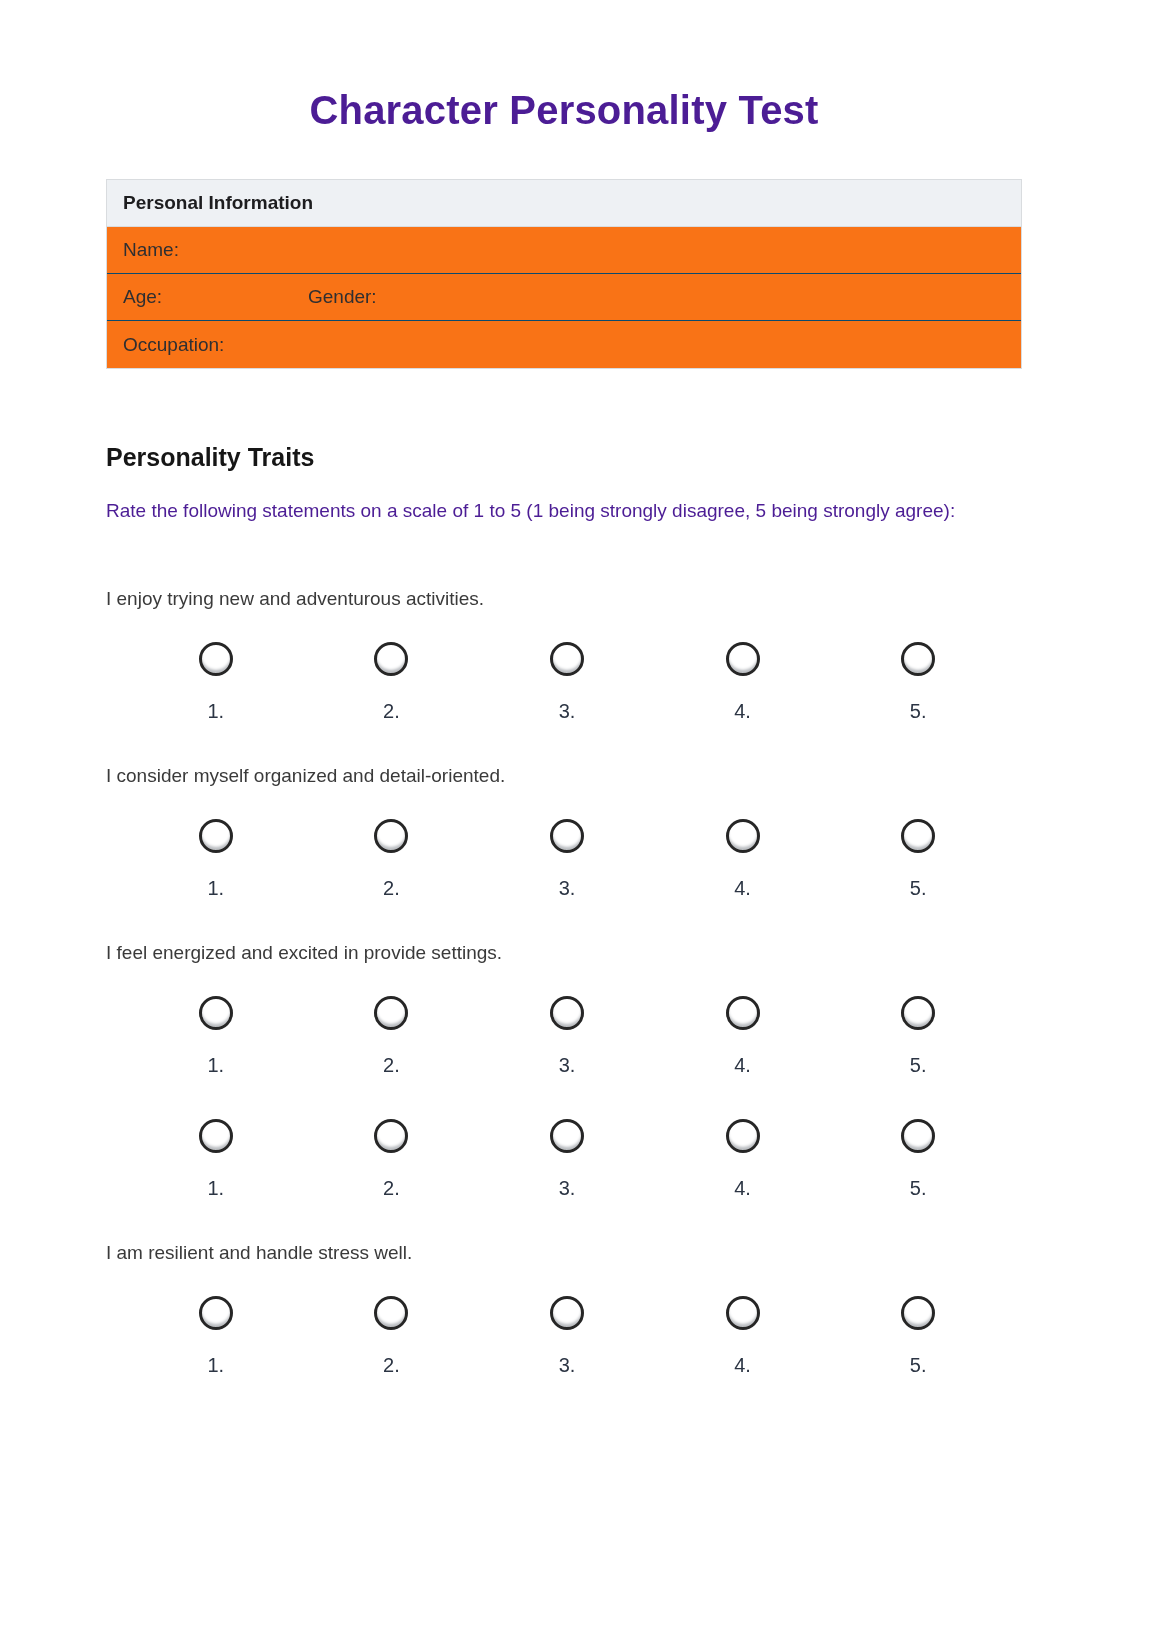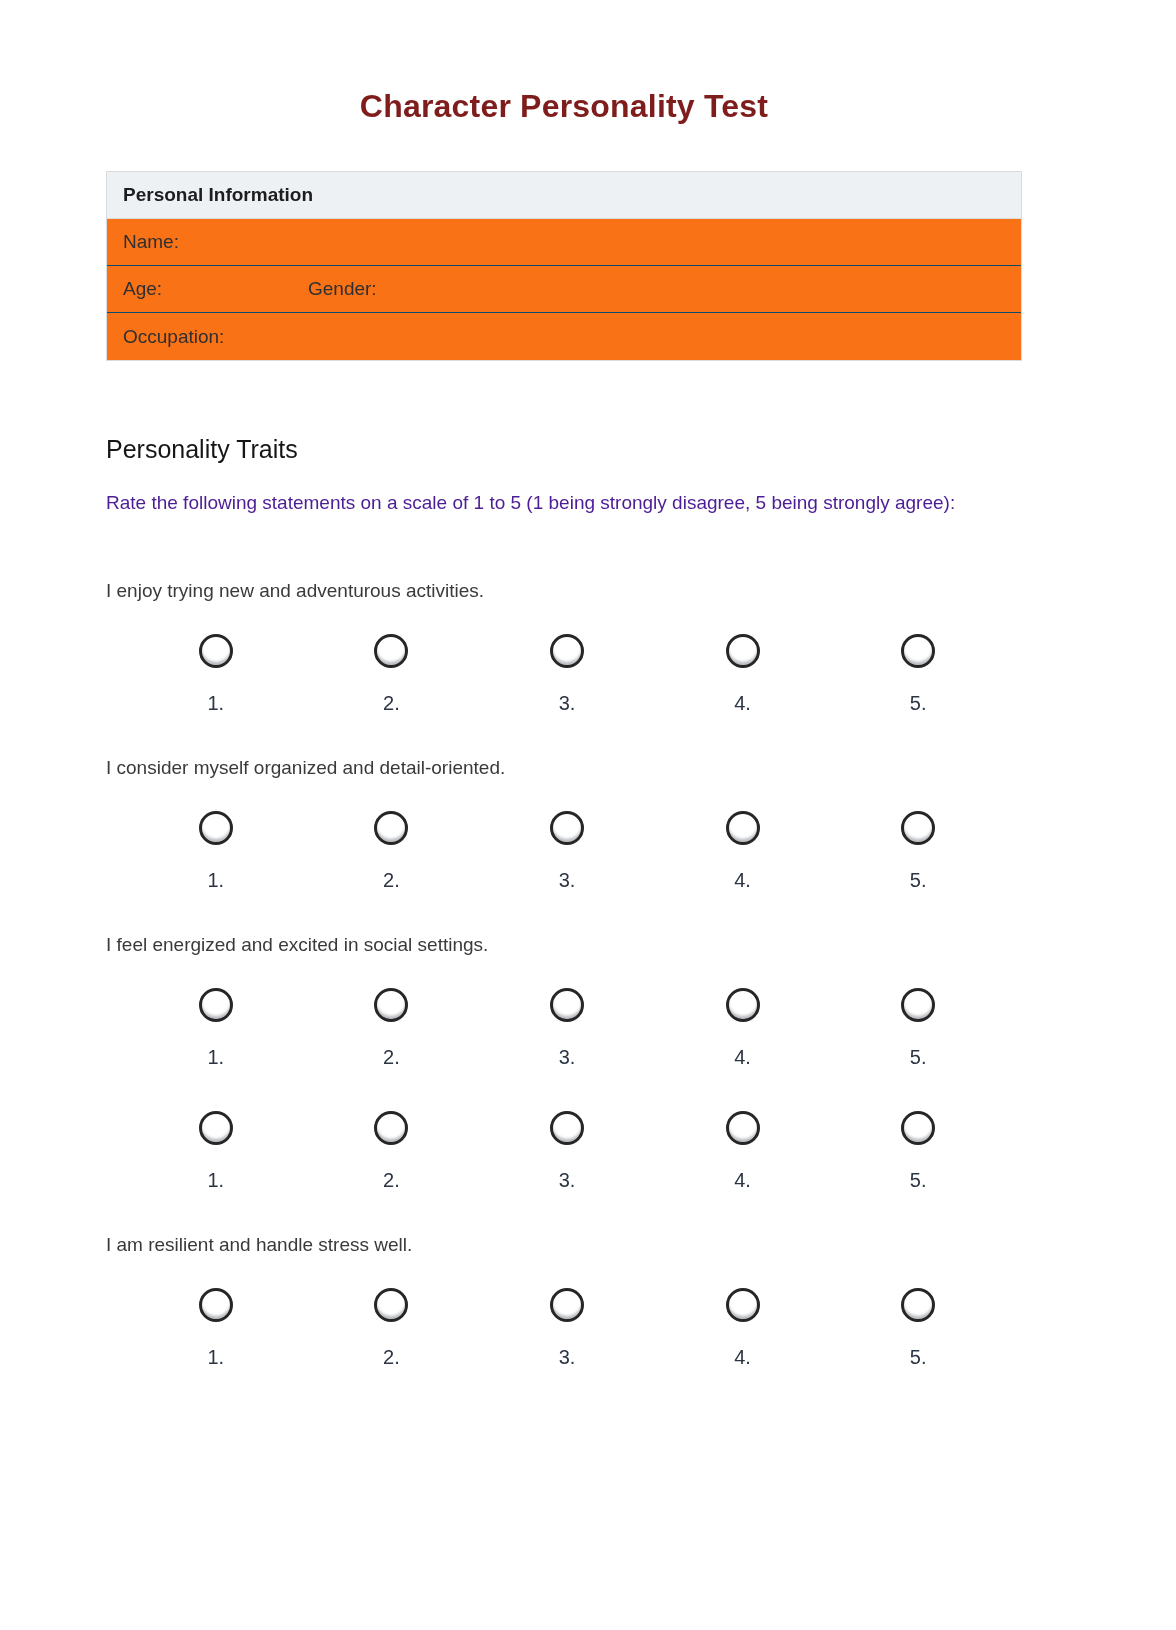--- a/index.html
+++ b/index.html
@@ -11,23 +11,23 @@
     background: #ffffff;
     font-family: "Liberation Sans", sans-serif;
     color: #3a3a3a;
   }
   .content {
     padding: 0 154px 0 106px; 
   }
   .page-title {
     margin-top: 88px;
     text-align: center;
-    font-size: 32px;
+    font-size: 40px;
     font-weight: bold;
-    color: #7f1d1d;
+    color: #4c1d95;
     letter-spacing: 0.2px;
   }
   .intro {
     margin-top: 46px;
     font-size: 19px;
     line-height: 26px;
     color: #3a3a3a;
   }
   
   .pi-table {
@@ -52,21 +52,21 @@
     color: #2f2f31;
     min-height: 47px;
   }
   .pi-row:last-child { border-bottom: none; }
   .pi-label-age { display: inline-block; min-width: 185px; }
   .fill-space { flex: 1 1 auto; min-height: 22px; }
   
   .section-heading {
     margin-top: 74px;
     font-size: 25px;
-    font-weight: normal;
+    font-weight: bold;
     color: #161616;
   }
   .instruction {
     margin-top: 26px;
     font-size: 19px;
     line-height: 26px;
     color: #4c1d95;
   }
   .statements { margin-top: 64px; }
   .statement-block { margin-bottom: 42px; }
@@ -158,21 +158,21 @@
       <div class="labels-row">
         <span class="scale-label">1.</span>
         <span class="scale-label">2.</span>
         <span class="scale-label">3.</span>
         <span class="scale-label">4.</span>
         <span class="scale-label">5.</span>
       </div>
     </div>
 
     <div class="statement-block">
-      <p class="statement-text">I feel energized and excited in social settings.</p>
+      <p class="statement-text">I feel energized and excited in provide settings.</p>
       <div class="options-row">
         <div class="radio"></div>
         <div class="radio"></div>
         <div class="radio"></div>
         <div class="radio"></div>
         <div class="radio"></div>
       </div>
       <div class="labels-row">
         <span class="scale-label">1.</span>
         <span class="scale-label">2.</span>

